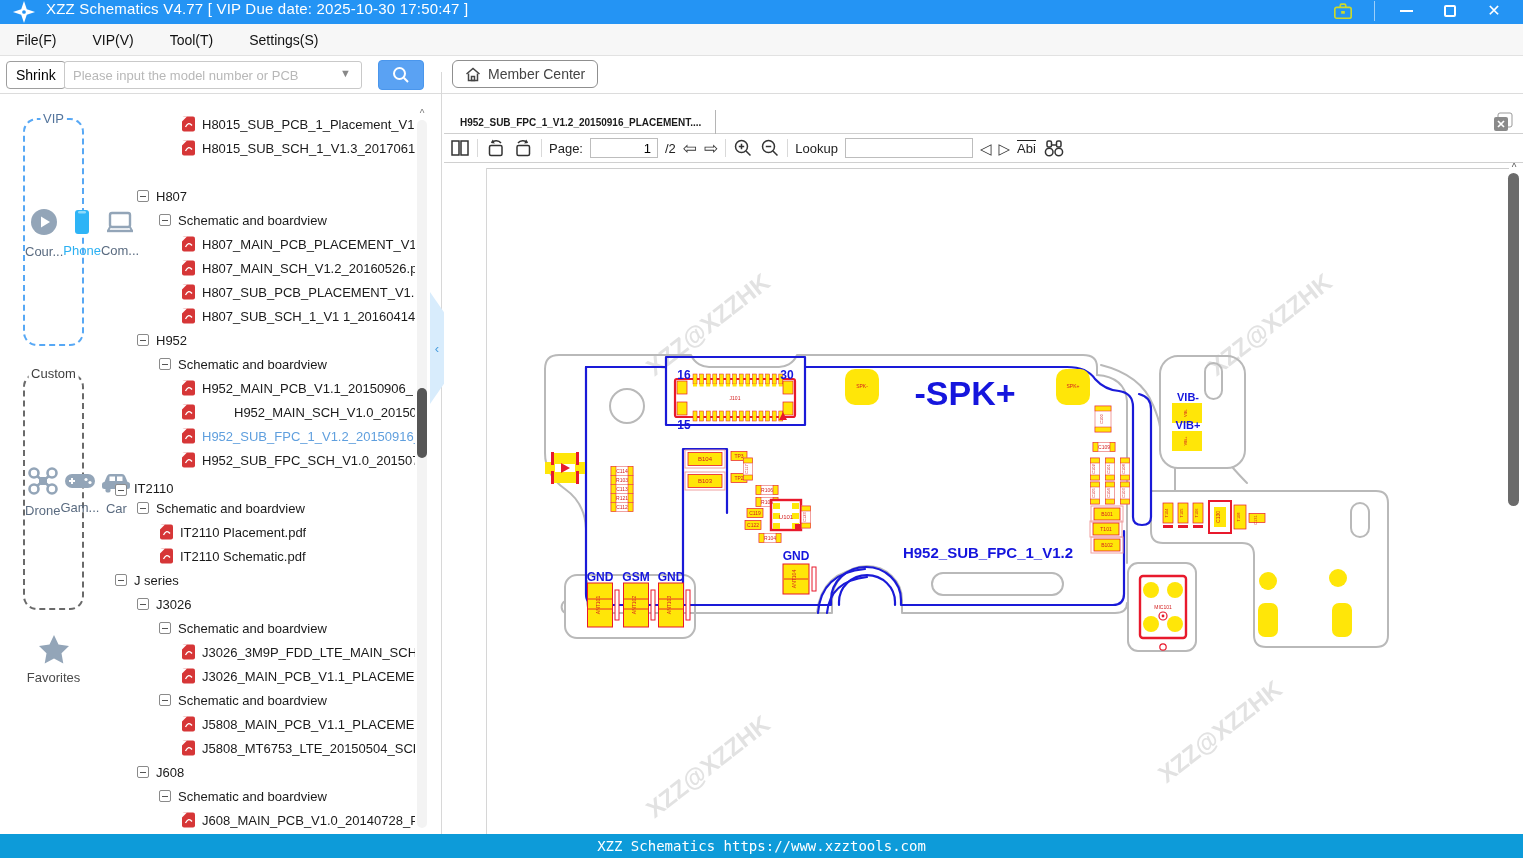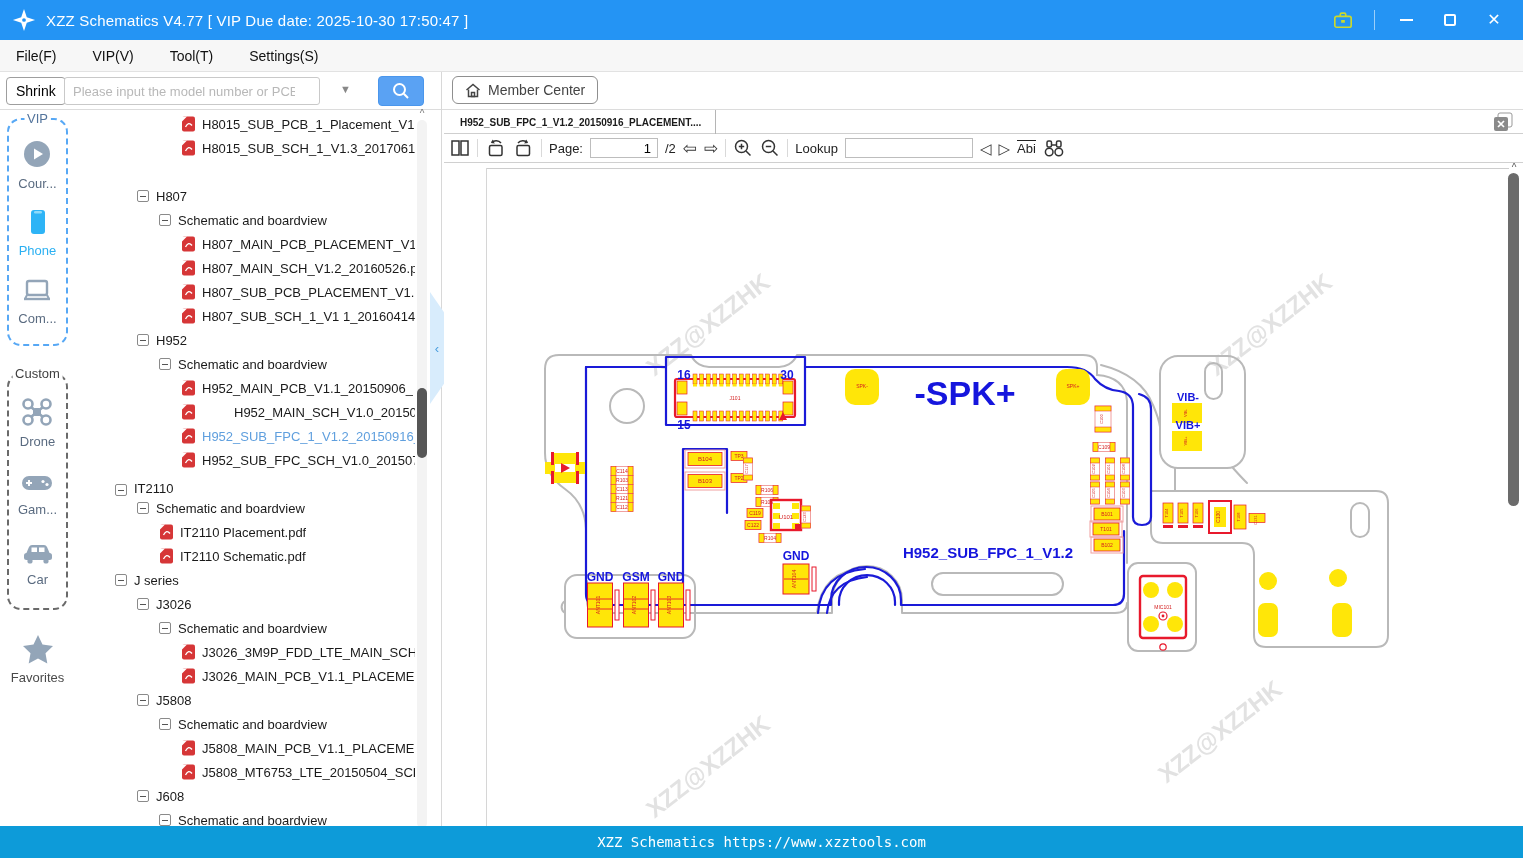--- a/index.html
+++ b/index.html
@@ -1,47 +1,47 @@
 <!DOCTYPE html>
 <html><head>
 <meta charset="utf-8">
 <style>
 *{box-sizing:border-box;margin:0;padding:0}
 body{width:1523px;height:858px;position:relative;overflow:hidden;background:#fff;font-family:"Liberation Sans",sans-serif;color:#1a1a1a}
 
-.titlebar{height:40px;background:#2494f4;display:flex;align-items:center;color:#fff}
+.titlebar{height:24px;background:#2494f4;display:flex;align-items:flex-start;color:#fff}
 .logo{margin:0 10px 0 12px;display:flex}
 .title{font-size:15px;letter-spacing:.2px}
 .tb-right{margin-left:auto;display:flex;align-items:center;gap:18px;padding-right:16px}
 .tb-sep{width:1px;height:20px;background:rgba(255,255,255,.55)}
 .winbtn{width:26px;height:22px;display:flex;align-items:center;justify-content:center;cursor:default}
 .minbar{width:13px;height:2px;background:#fff}
 .maxbox{width:12px;height:12px;border:2px solid #fff;border-radius:2px}
 .closex{font-size:16px;color:#fff;line-height:1}
 
 .menubar{height:32px;background:#f7f7f7;border-bottom:1px solid #e2e2e2;display:flex;align-items:center;gap:36px;padding-left:16px;font-size:14px;color:#111}
 
 .searchrow{height:38px;background:#fff;position:relative;border-bottom:1px solid #dcdcdc}
 .shrink{position:absolute;left:6px;top:5px;height:28px;padding:0 9px;border:1px solid #9e9e9e;border-radius:4px;background:#fff;font-size:14px;display:flex;align-items:center}
-.modelinput{position:absolute;left:64px;top:5px;width:256px;height:28px;border:1px solid #c9c9c9;border-radius:3px;font-size:13px;padding:0 24px 0 8px;color:#333;font-family:"Liberation Sans",sans-serif}
+.modelinput{position:absolute;left:64px;top:5px;width:298px;height:28px;border:1px solid #c9c9c9;border-radius:3px;font-size:13px;padding:0 24px 0 8px;color:#333;font-family:"Liberation Sans",sans-serif}
 .modelinput::placeholder{color:#b8b8b8}
 .chev{position:absolute;left:340px;top:11px;font-size:11px;color:#888}
 .searchbtn{position:absolute;left:378px;top:4px;width:46px;height:30px;background:#5aa2f3;border:1px solid #4a96ec;border-radius:4px;display:flex;align-items:center;justify-content:center}
 .memberbtn{position:absolute;left:452px;top:4px;height:28px;border:1px solid #8f8f8f;border-radius:6px;background:#fff;display:flex;align-items:center;gap:7px;padding:0 12px;font-size:14px;color:#444}
 
 .main{position:absolute;top:110px;left:0;right:0;bottom:20px;background:#fff}
 
-.rail{position:absolute;left:0;top:0;width:75px;bottom:0}
+.rail{position:absolute;left:16px;top:0;width:75px;bottom:0}
 .group{position:absolute;left:7px;width:61px;border-radius:14px}
 .group.vip{top:8px;height:228px;border:2px dashed #57a8f5}
 .group.custom{top:263px;height:237px;border:2px dashed #6a6a6a}
 .legend{position:absolute;top:-9px;left:50%;transform:translateX(-50%);background:#fff;padding:0 3px;font-size:13px;white-space:nowrap}
 .legend.vipl{color:#53749c}
 .legend.custl{color:#3f3f3f}
-.gitems{display:flex;flex-direction:column;justify-content:space-around;align-items:center;height:100%;padding:10px 0}
+.gitems{display:flex;flex-direction:row;justify-content:space-around;align-items:center;height:100%;padding:10px 0}
 .ritem{display:flex;flex-direction:column;align-items:center;gap:3px;font-size:13px;color:#5a6b80;max-width:60px}
 .ritem .lbl{white-space:nowrap;overflow:hidden;max-width:58px}
 .ritem.active .lbl{color:#2bb0f2}
 .fav{position:absolute;left:0;top:523px;width:75px;display:flex;flex-direction:column;align-items:center;gap:2px;font-size:13px;color:#4a4a4a}
 
 .tree{position:absolute;left:75px;top:2px;width:340px;bottom:0;overflow:hidden;font-size:13px}
 .trow{display:flex;align-items:center;height:24px;white-space:nowrap}
 .tbox{width:12px;height:12px;border:1px solid #8a8a8a;border-radius:2px;margin-right:7px;position:relative;flex:none;background:#fff}
 .tbox::after{content:"";position:absolute;left:2px;right:2px;top:4.5px;height:1.5px;background:#555}
 .pdfic{width:15px;height:16px;margin-right:6px;flex:none;display:flex}
@@ -65,21 +65,21 @@
 .lookupinput{width:128px;height:20px;border:1px solid #bdbdbd;font-size:13px;padding:0 5px;font-family:"Liberation Sans",sans-serif}
 .glyph{font-size:17px;color:#333;line-height:1}
 .abi{font-size:13px;color:#222;border-top:1.5px solid #222;line-height:1.15;padding-top:1px}
 .canvas{position:absolute;left:0;right:0;top:54px;bottom:0;background:#fff}
 .cv-topline{position:absolute;left:42px;right:14px;top:4px;height:1px;background:#cdcdcd}
 .cv-leftline{position:absolute;left:42px;top:4px;bottom:0;width:1px;background:#d6d6d6}
 .cv-sb{position:absolute;right:2px;top:0;bottom:2px;width:14px}
 .cv-sb .up{position:absolute;top:-2px;left:0;width:14px;text-align:center;font-size:10px;color:#555}
 .cv-sb .thumb{position:absolute;left:1px;top:9px;width:11px;height:333px;background:#6b6b6b;border-radius:6px}
 
-.bottombar{position:absolute;left:0;right:0;bottom:0;height:32px;background:#0d9bd9;color:#fff;display:flex;align-items:center;justify-content:center;font-family:"DejaVu Sans Mono",monospace;font-size:14px}
+.bottombar{position:absolute;left:0;right:0;bottom:0;height:24px;background:#0d9bd9;color:#fff;display:flex;align-items:center;justify-content:center;font-family:"DejaVu Sans Mono",monospace;font-size:14px}
 </style>
 </head>
 <body>
 
 <div class="titlebar">
   <span class="logo">
     <svg width="24" height="24" viewBox="0 0 26 26">
         <path d="M13 1 L16 10 L25 13 L16 16 L13 25 L10 16 L1 13 L10 10 Z" fill="#ffffff"></path>
         <circle cx="13" cy="13" r="2" fill="#2494f4"></circle>
       </svg>
@@ -377,24 +377,20 @@
       </div>
       <div class="trow" style="padding-left: 106px;">
         <span class="pdfic">
           <svg width="15" height="16" viewBox="0 0 15 16">
             <rect x="1" y="0.5" width="13" height="15" rx="2" fill="#d63637"></rect>
             <path d="M1 0.5 L6 0.5 L1 5.5 Z" fill="#fff"></path>
             <path d="M4.5 11 q3 -6 6.5 -1.5" stroke="#fff" stroke-width="1.3" fill="none"></path>
           </svg>
         </span>
         <span class="tlabel">J3026_MAIN_PCB_V1.1_PLACEMEN</span>
-      </div>
-      <div class="trow" style="padding-left: 62px;">
-        <span class="tbox"></span>
-        <span class="tlabel">J5808</span>
       </div>
       <div class="trow" style="padding-left: 84px;">
         <span class="tbox"></span>
         <span class="tlabel">Schematic and boardview</span>
       </div>
       <div class="trow" style="padding-left: 106px;">
         <span class="pdfic">
           <svg width="15" height="16" viewBox="0 0 15 16">
             <rect x="1" y="0.5" width="13" height="15" rx="2" fill="#d63637"></rect>
             <path d="M1 0.5 L6 0.5 L1 5.5 Z" fill="#fff"></path>

